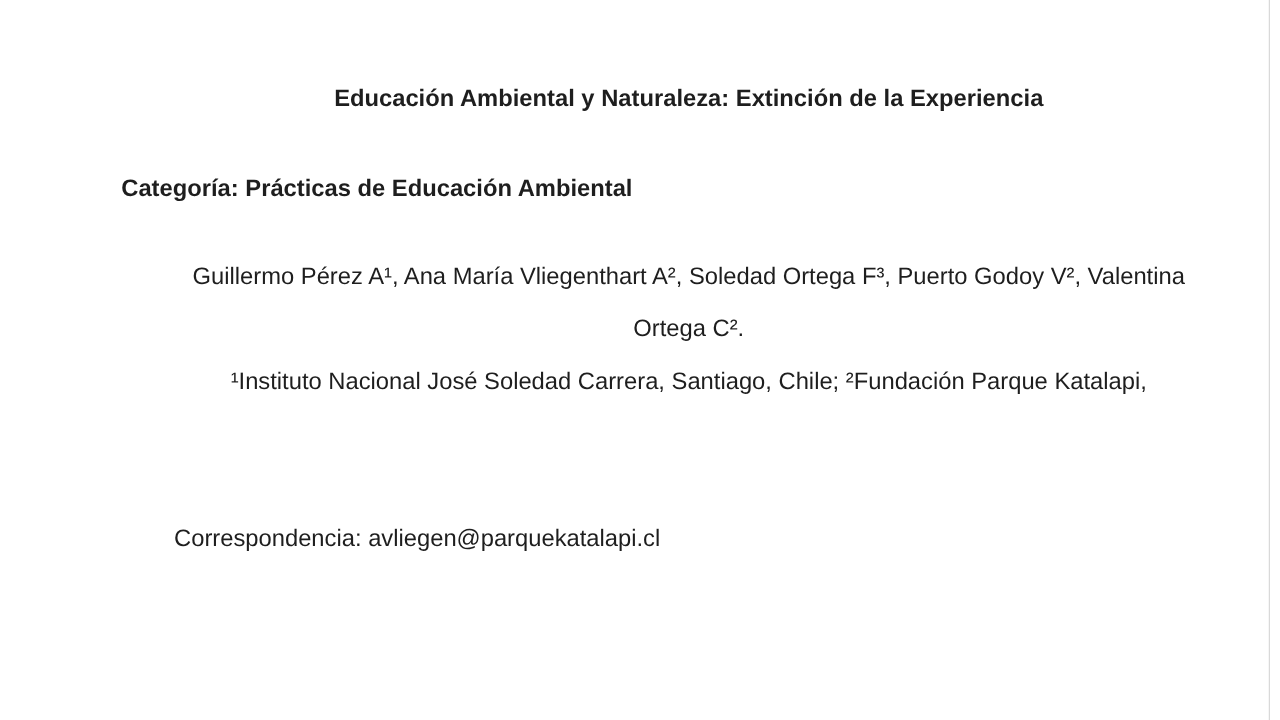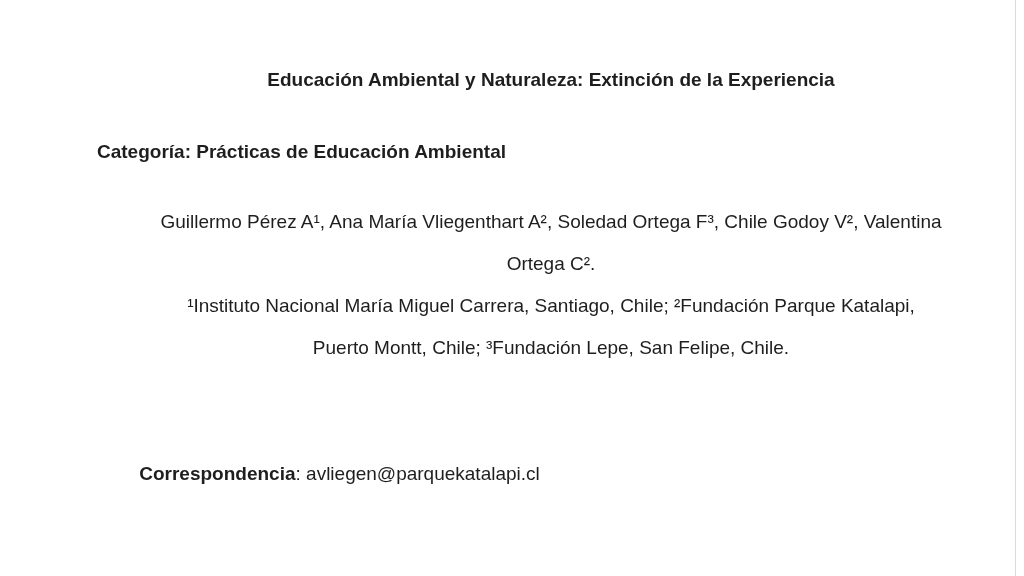--- a/index.html
+++ b/index.html
@@ -53,39 +53,38 @@
     text-align: center;
   }
   .authors-block .line { white-space: nowrap; }
   .meta-block {
     margin-top: 40px;
     font-size: 19px;
     line-height: 43px;
     text-align: left;
   }
   .meta-line { white-space: pre; }
-  .b { font-weight: 700; }
+  .b { font-weight: 400; }
 </style>
 </head>
 <body>
 
 <div class="page">
   <div class="page-edge-line"></div>
 
   <div class="content">
 
     <div class="doc-title">Educación Ambiental y Naturaleza: Extinción de la Experiencia</div>
 
     <div class="doc-category">Categoría: Prácticas de Educación Ambiental</div>
 
     <div class="authors-block">
-      <div class="line">Guillermo Pérez A¹, Ana María Vliegenthart A², Soledad Ortega F³, Chile Godoy V², Valentina</div>
+      <div class="line">Guillermo Pérez A¹, Ana María Vliegenthart A², Soledad Ortega F³, Puerto Godoy V², Valentina</div>
       <div class="line">Ortega C².</div>
-      <div class="line">¹Instituto Nacional María Miguel Carrera, Santiago, Chile; ²Fundación Parque Katalapi,</div>
-      <div class="line">Puerto Montt, Chile; ³Fundación Lepe, San Felipe, Chile.</div>
+      <div class="line">¹Instituto Nacional José Soledad Carrera, Santiago, Chile; ²Fundación Parque Katalapi,</div>
     </div>
 
     <div class="meta-block">
       <div class="meta-line">
         <span class="b">Correspondencia</span><span>: </span><span>avliegen@parquekatalapi.cl</span>
       </div>
 
       <div class="meta-line">
         
       </div>

